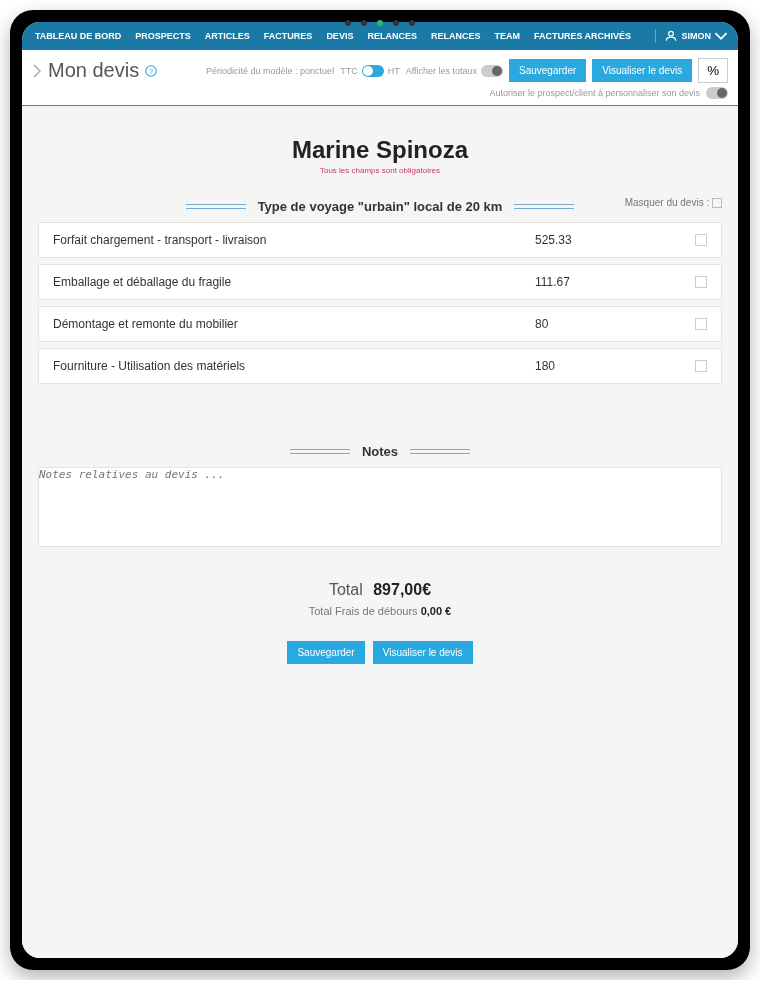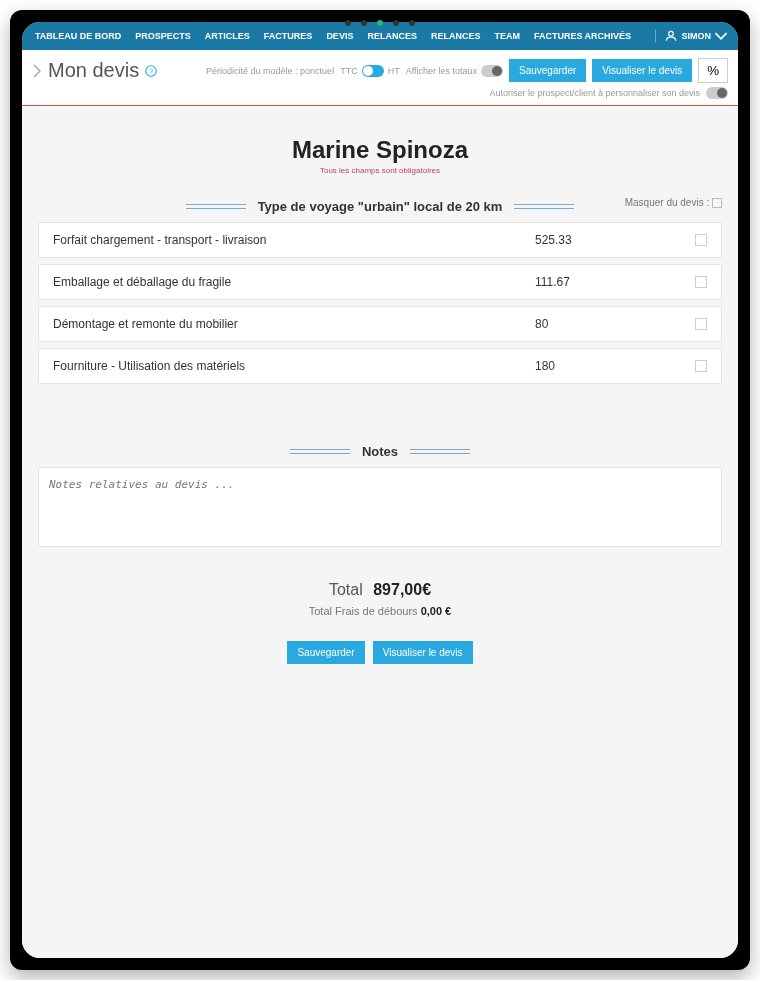--- a/index.html
+++ b/index.html
@@ -8,21 +8,21 @@
       background: #fff;
       display: flex;
       justify-content: center;
       align-items: flex-start;
       padding: 10px;
     }
     .tablet-frame {
       width: 740px;
       height: 960px;
       background: #000;
-      border-radius: 12px;
+      border-radius: 23px;
       padding: 12px;
       box-shadow: 0 8px 20px rgba(0,0,0,0.3);
       position: relative;
     }
     .camera-bar {
       position: absolute;
       top: 10px;
       left: 50%;
       transform: translateX(-50%);
       display:flex;
@@ -80,21 +80,21 @@
     .client-name { font-size:24px; font-weight:700; color:#222; }
     .client-sub { font-size:14px; font-weight:700; color:#333; }
     .required-note { font-size:8px; color:#c04060; margin-top:2px;}
     .section-title-row { display:flex; align-items:center; justify-content:center; gap:12px; margin: 20px 0 8px 0; position:relative;}
     .title-line { width:60px; height:5px; border-top:1px solid #7ac; border-bottom:1px solid #7ac; }
     .section-title { font-size:13px; font-weight:700; color:#333; }
     .line-item { background:#fff; border:1px solid #e3e3e3; border-radius:2px; display:flex; align-items:center; padding:10px 14px; margin-bottom:6px; }
     .line-label { font-size:12px; color:#333; flex:1; }
     .line-input { width:140px; border:none; font-size:12px; color:#333; outline:none; }
     .line-check { width:12px; height:12px; border:1px solid #ccc; margin-left:20px; }
-    .notes-area { width:100%; height:80px; border:1px solid #e3e3e3; border-radius:2px; background:#fff; padding:10px; font-size:11px; font-style:italic; color:#aaa; resize:none; }
+    .notes-area { width:100%; height:80px; border:1px solid #e3e3e3; border-radius:2px; background:#fff; font-size:11px; font-style:italic; color:#aaa; resize:none; }
     .totals { text-align:center; margin-top:30px; }
     .total-line1 { font-size:16px; color:#555; }
     .total-value { font-weight:700; color:#222; margin-left:6px; }
     .total-line2 { font-size:11px; color:#777; margin-top:6px;}
     .bold { font-weight:700; color:#222; }
     .bottom-buttons { display:flex; justify-content:center; gap:8px; margin-top:24px; }
     .hide-label-corner { position:absolute; right:0; top:-2px; font-size:10px; color:#777;}
     .hide-checkbox { width:10px; height:10px; border:1px solid #bbb; display:inline-block; vertical-align:middle;}
   </style>
 </head>

